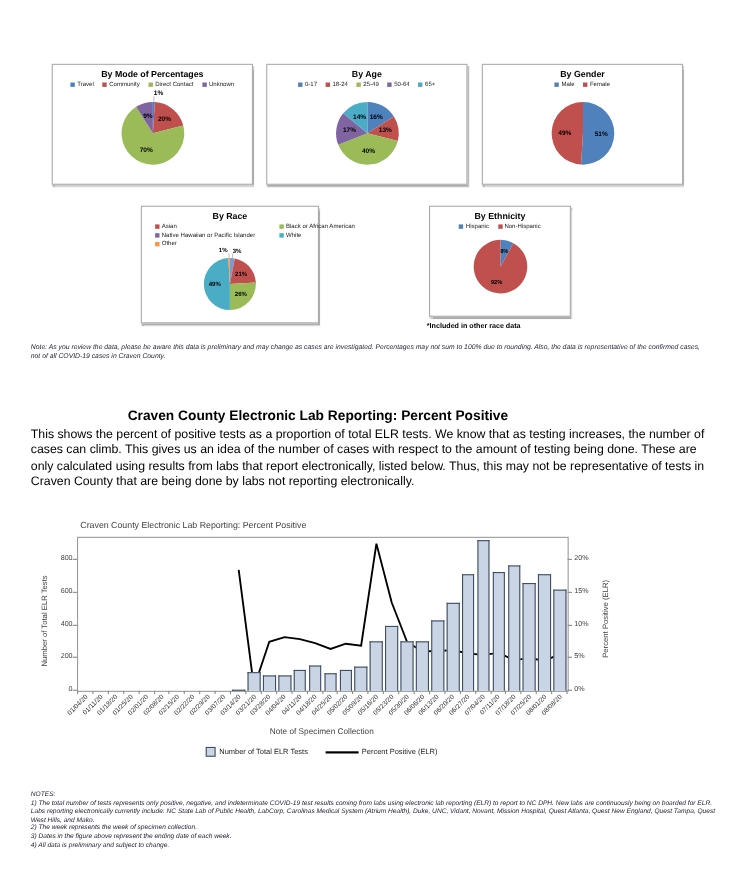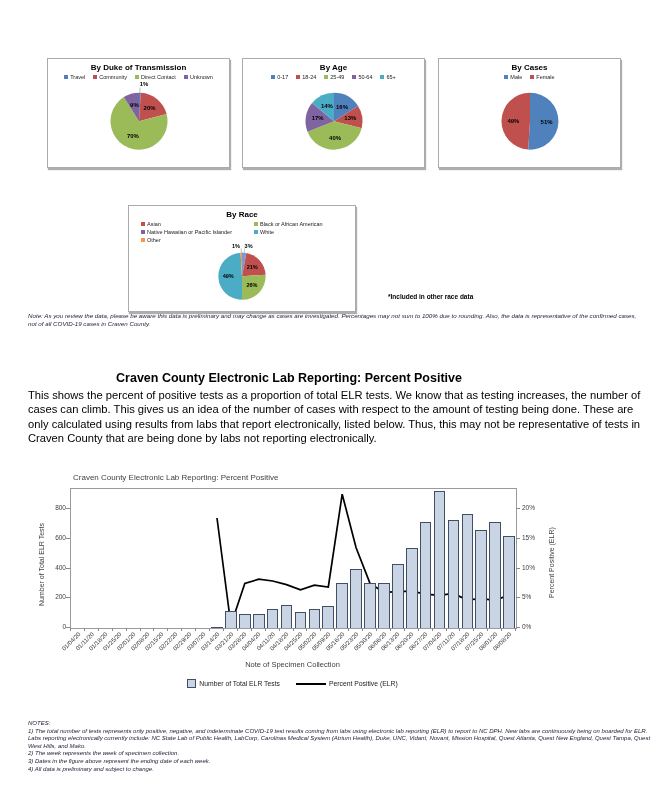--- a/index.html
+++ b/index.html
@@ -6,21 +6,21 @@
   .page{position:relative;width:668px;height:793px;background:#fff;overflow:hidden;
         font-family:"Liberation Sans",sans-serif;color:#000;}
   .main-title{position:absolute;top:12px;left:0;width:578px;text-align:center;
               font-size:11.5px;font-weight:bold;}
   .panel{position:absolute;background:#fff;border:1px solid #ababab;
          box-shadow:1px 2px 1px rgba(120,120,120,.6);
          display:flex;flex-direction:column;align-items:center;box-sizing:border-box;}
   #p-transmission{left:47px;top:58px;width:183px;height:110px;}
   #p-age{left:242px;top:58px;width:183px;height:110px;}
   #p-gender{left:438px;top:58px;width:183px;height:110px;}
-  #p-race{left:128px;top:205px;width:228px;height:107px;}
+  #p-race{left:128px;top:187px;width:162px;height:107px;}
   #p-ethnicity{left:390px;top:187px;width:129px;height:101px;}
   .panel-title{margin-top:4px;font-size:8px;font-weight:bold;}
   .legend{display:flex;justify-content:center;gap:8px;font-size:5.5px;margin-top:2px;color:#222;}
   .legend-grid{display:grid;grid-template-columns:auto auto;column-gap:22px;row-gap:2px;
                align-self:flex-start;margin:2px 0 0 12px;font-size:5.5px;color:#222;}
   .legend-item{display:flex;align-items:center;gap:2px;white-space:nowrap;}
   .swatch{width:4px;height:4px;display:inline-block;flex:0 0 auto;}
   .pie-label{font-family:"Liberation Sans",sans-serif;font-weight:bold;font-size:7.5px;fill:#000;}
   .race-footnote{position:absolute;left:388px;top:293px;font-size:6.5px;font-weight:bold;}
   .pie-note{position:absolute;left:28px;top:312px;width:614px;font-style:italic;
@@ -51,21 +51,21 @@
   .notes{position:absolute;left:28px;top:720px;width:624px;font-style:italic;
          font-size:6px;line-height:7.6px;color:#1d1d33;}
 </style>
 </head>
 <body>
 
 <div class="page">
 
 
   <div class="panel" id="p-transmission">
-    <div class="panel-title">By Duke of Transmission</div>
+    <div class="panel-title">By Mode of Percentages</div>
     <div class="legend">
         <span class="legend-item">
           <span class="swatch" style="background: rgb(79, 129, 189);"></span>
           <span>Travel</span>
         </span>
         <span class="legend-item">
           <span class="swatch" style="background: rgb(192, 80, 77);"></span>
           <span>Community</span>
         </span>
         <span class="legend-item">
@@ -122,21 +122,21 @@
         <path d="M50,52 L84.87,60.95 A36,36 0 0 1 16.53,65.25 Z" fill="#9BBB59"></path>
         <text x="51.3" y="75.2" text-anchor="middle" class="pie-label">40%</text>
         <path d="M50,52 L16.53,65.25 A36,36 0 0 1 22.26,29.05 Z" fill="#8064A2"></path>
         <text x="29.4" y="51.1" text-anchor="middle" class="pie-label">17%</text>
         <path d="M50,52 L22.26,29.05 A36,36 0 0 1 50.00,16.00 Z" fill="#4BACC6"></path>
         <text x="41.1" y="35.5" text-anchor="middle" class="pie-label">14%</text>
       </svg>
   </div>
 
   <div class="panel" id="p-gender">
-    <div class="panel-title">By Cases</div>
+    <div class="panel-title">By Gender</div>
     <div class="legend">
         <span class="legend-item">
           <span class="swatch" style="background: rgb(79, 129, 189);"></span>
           <span>Male</span>
         </span>
         <span class="legend-item">
           <span class="swatch" style="background: rgb(192, 80, 77);"></span>
           <span>Female</span>
         </span>
       </div>
@@ -181,20 +181,39 @@
         <path d="M50,45 L81.94,42.99 A32,32 0 0 1 50.00,77.00 Z" fill="#9BBB59"></path>
         <text x="63.5" y="60.1" text-anchor="middle" class="pie-label">26%</text>
         <path d="M50,45 L50.00,77.00 A32,32 0 0 1 47.99,13.06 Z" fill="#4BACC6"></path>
         <text x="31.4" y="48.0" text-anchor="middle" class="pie-label">49%</text>
         <path d="M50,45 L47.99,13.06 A32,32 0 0 1 50.00,13.00 Z" fill="#F79646"></path>
         <line x1="48.994855709499895" y1="13.015790068296589" x2="48.813929737209875" y2="7.258632280589978" stroke="#777" stroke-width="0.6"></line>
         <text x="41.7" y="6.1" text-anchor="middle" class="pie-label">1%</text>
       </svg>
   </div>
 
+  <div class="panel" id="p-ethnicity">
+    <div class="panel-title">By Ethnicity</div>
+    <div class="legend">
+        <span class="legend-item">
+          <span class="swatch" style="background: rgb(79, 129, 189);"></span>
+          <span>Hispanic</span>
+        </span>
+        <span class="legend-item">
+          <span class="swatch" style="background: rgb(192, 80, 77);"></span>
+          <span>Non-Hispanic</span>
+        </span>
+      </div>
+    <svg width="72" height="64" viewBox="0 0 100 92">
+        <path d="M50,48 L50.00,13.00 A35,35 0 0 1 66.86,17.33 Z" fill="#4F81BD"></path>
+        <text x="55.0" y="30.7" text-anchor="middle" class="pie-label">8%</text>
+        <path d="M50,48 L66.86,17.33 A35,35 0 1 1 50.00,13.00 Z" fill="#C0504D"></path>
+        <text x="45.0" y="70.1" text-anchor="middle" class="pie-label">92%</text>
+      </svg>
+  </div>
 
   <div class="race-footnote">*Included in other race data</div>
 
   <div class="pie-note">Note: As you review the data, please be aware this data is preliminary and may change as cases are investigated. Percentages may not sum to 100% due to rounding. Also, the data is representative of the confirmed cases, not of all COVID-19 cases in Craven County.</div>
 
   <div class="section-title">Craven County Electronic Lab Reporting: Percent Positive</div>
   <div class="intro">This shows the percent of positive tests as a proportion of total ELR tests. We know that as testing increases, the number of cases can climb. This gives us an idea of the number of cases with respect to the amount of testing being done. These are only calculated using results from labs that report electronically, listed below. Thus, this may not be representative of tests in Craven County that are being done by labs not reporting electronically.</div>
 
   <div class="elr">
     <div class="elr-title">Craven County Electronic Lab Reporting: Percent Positive</div>

